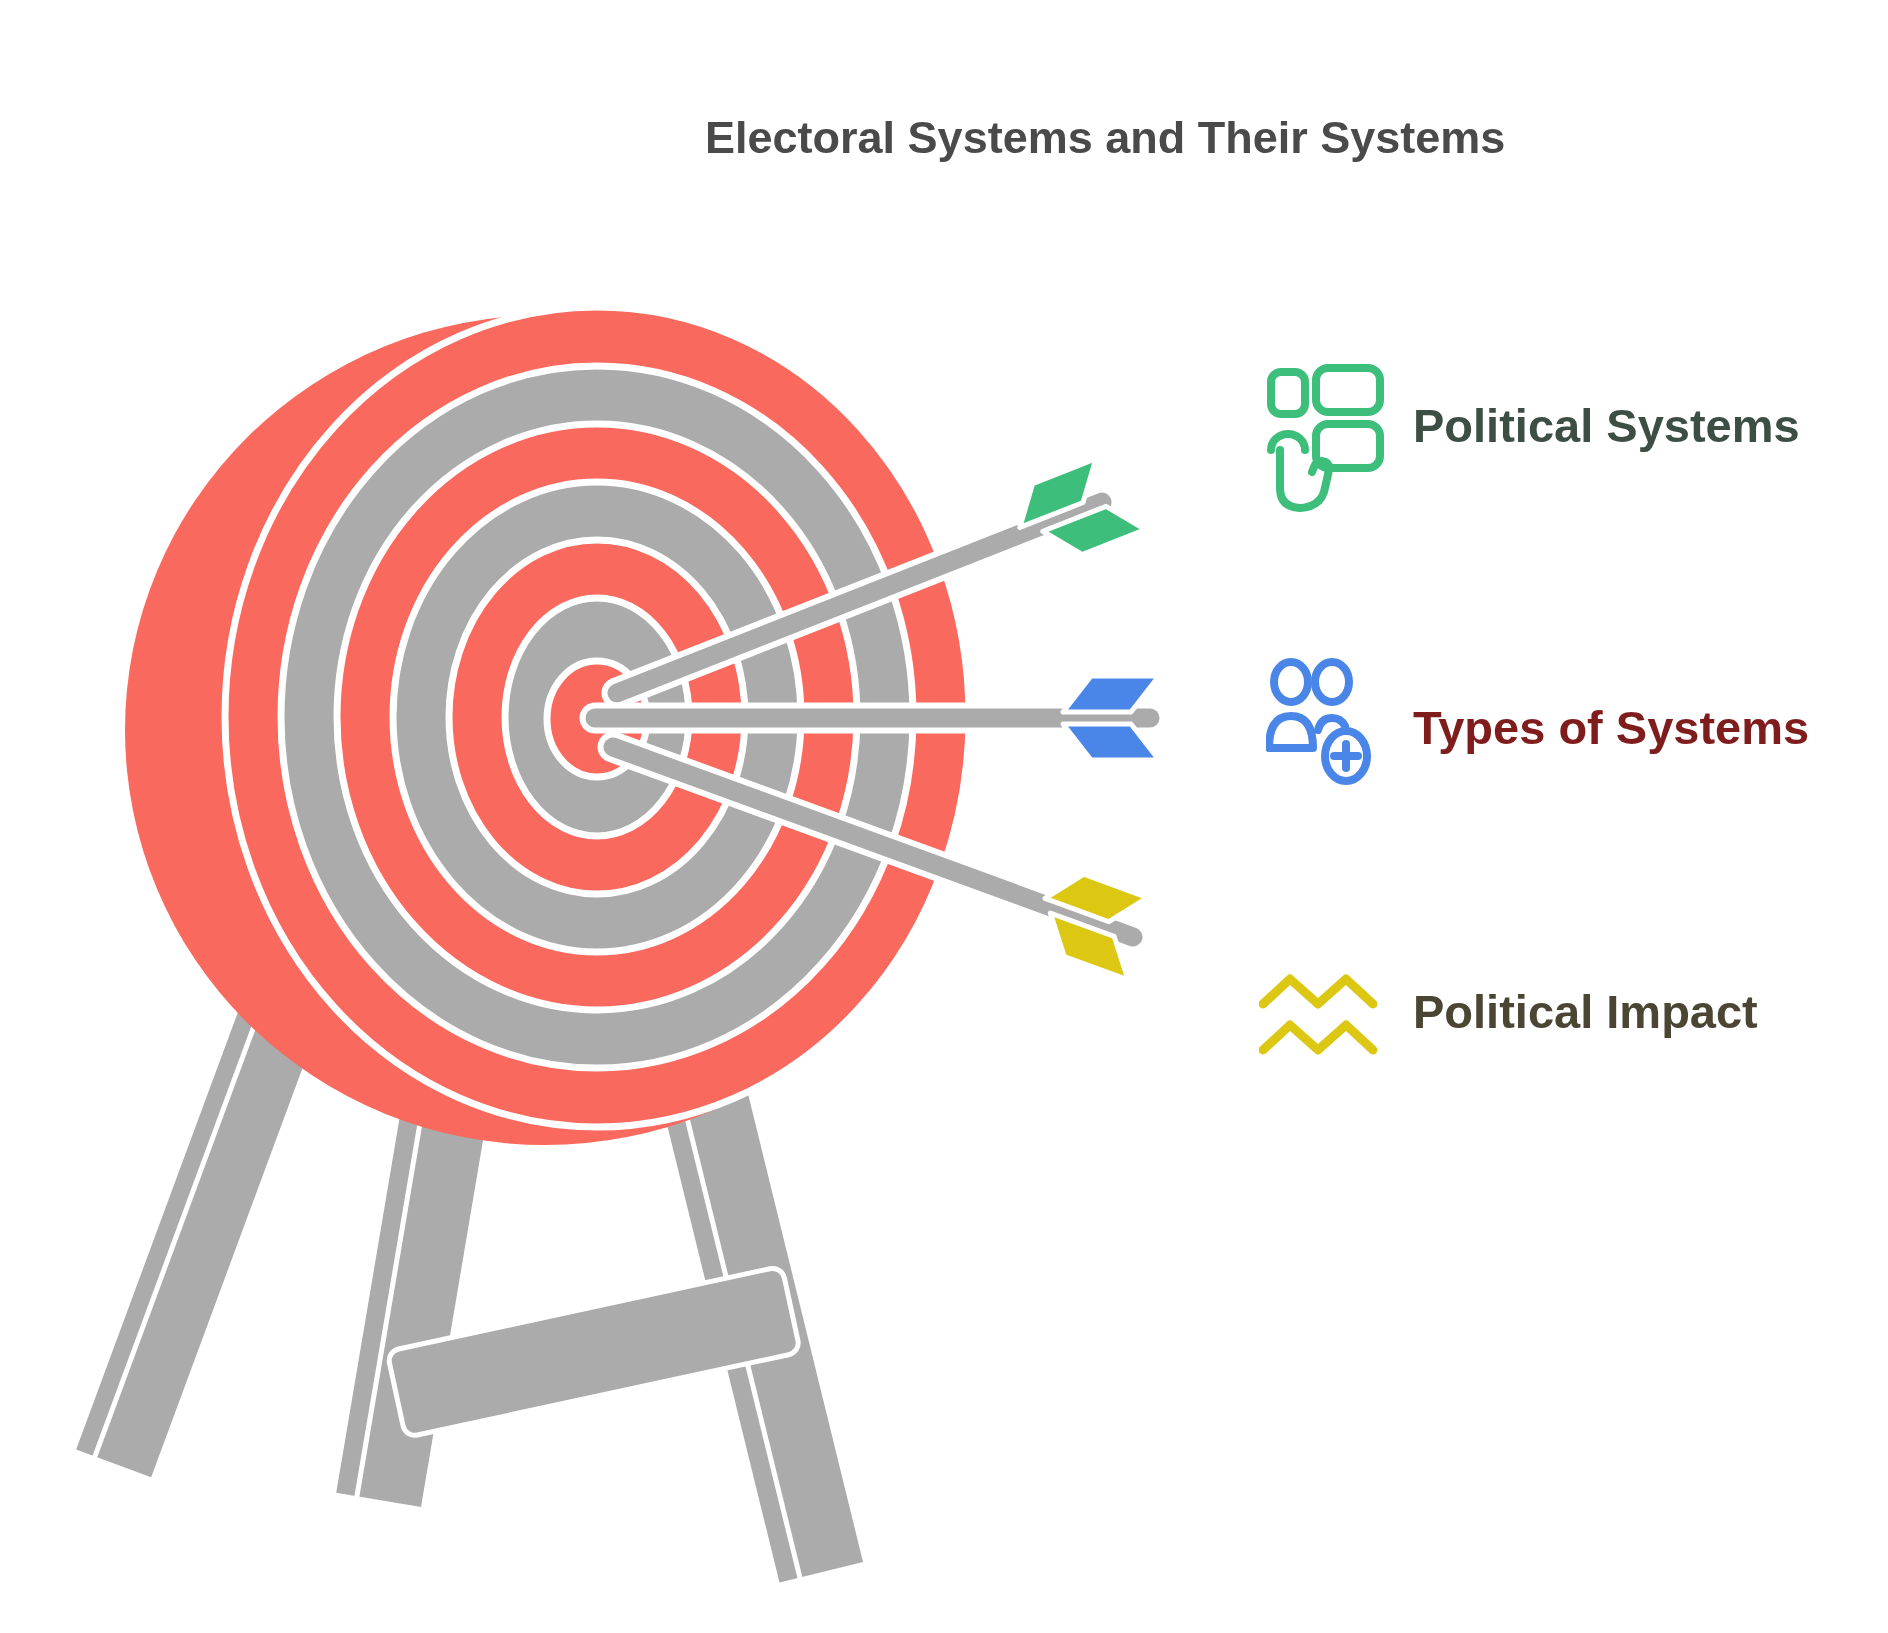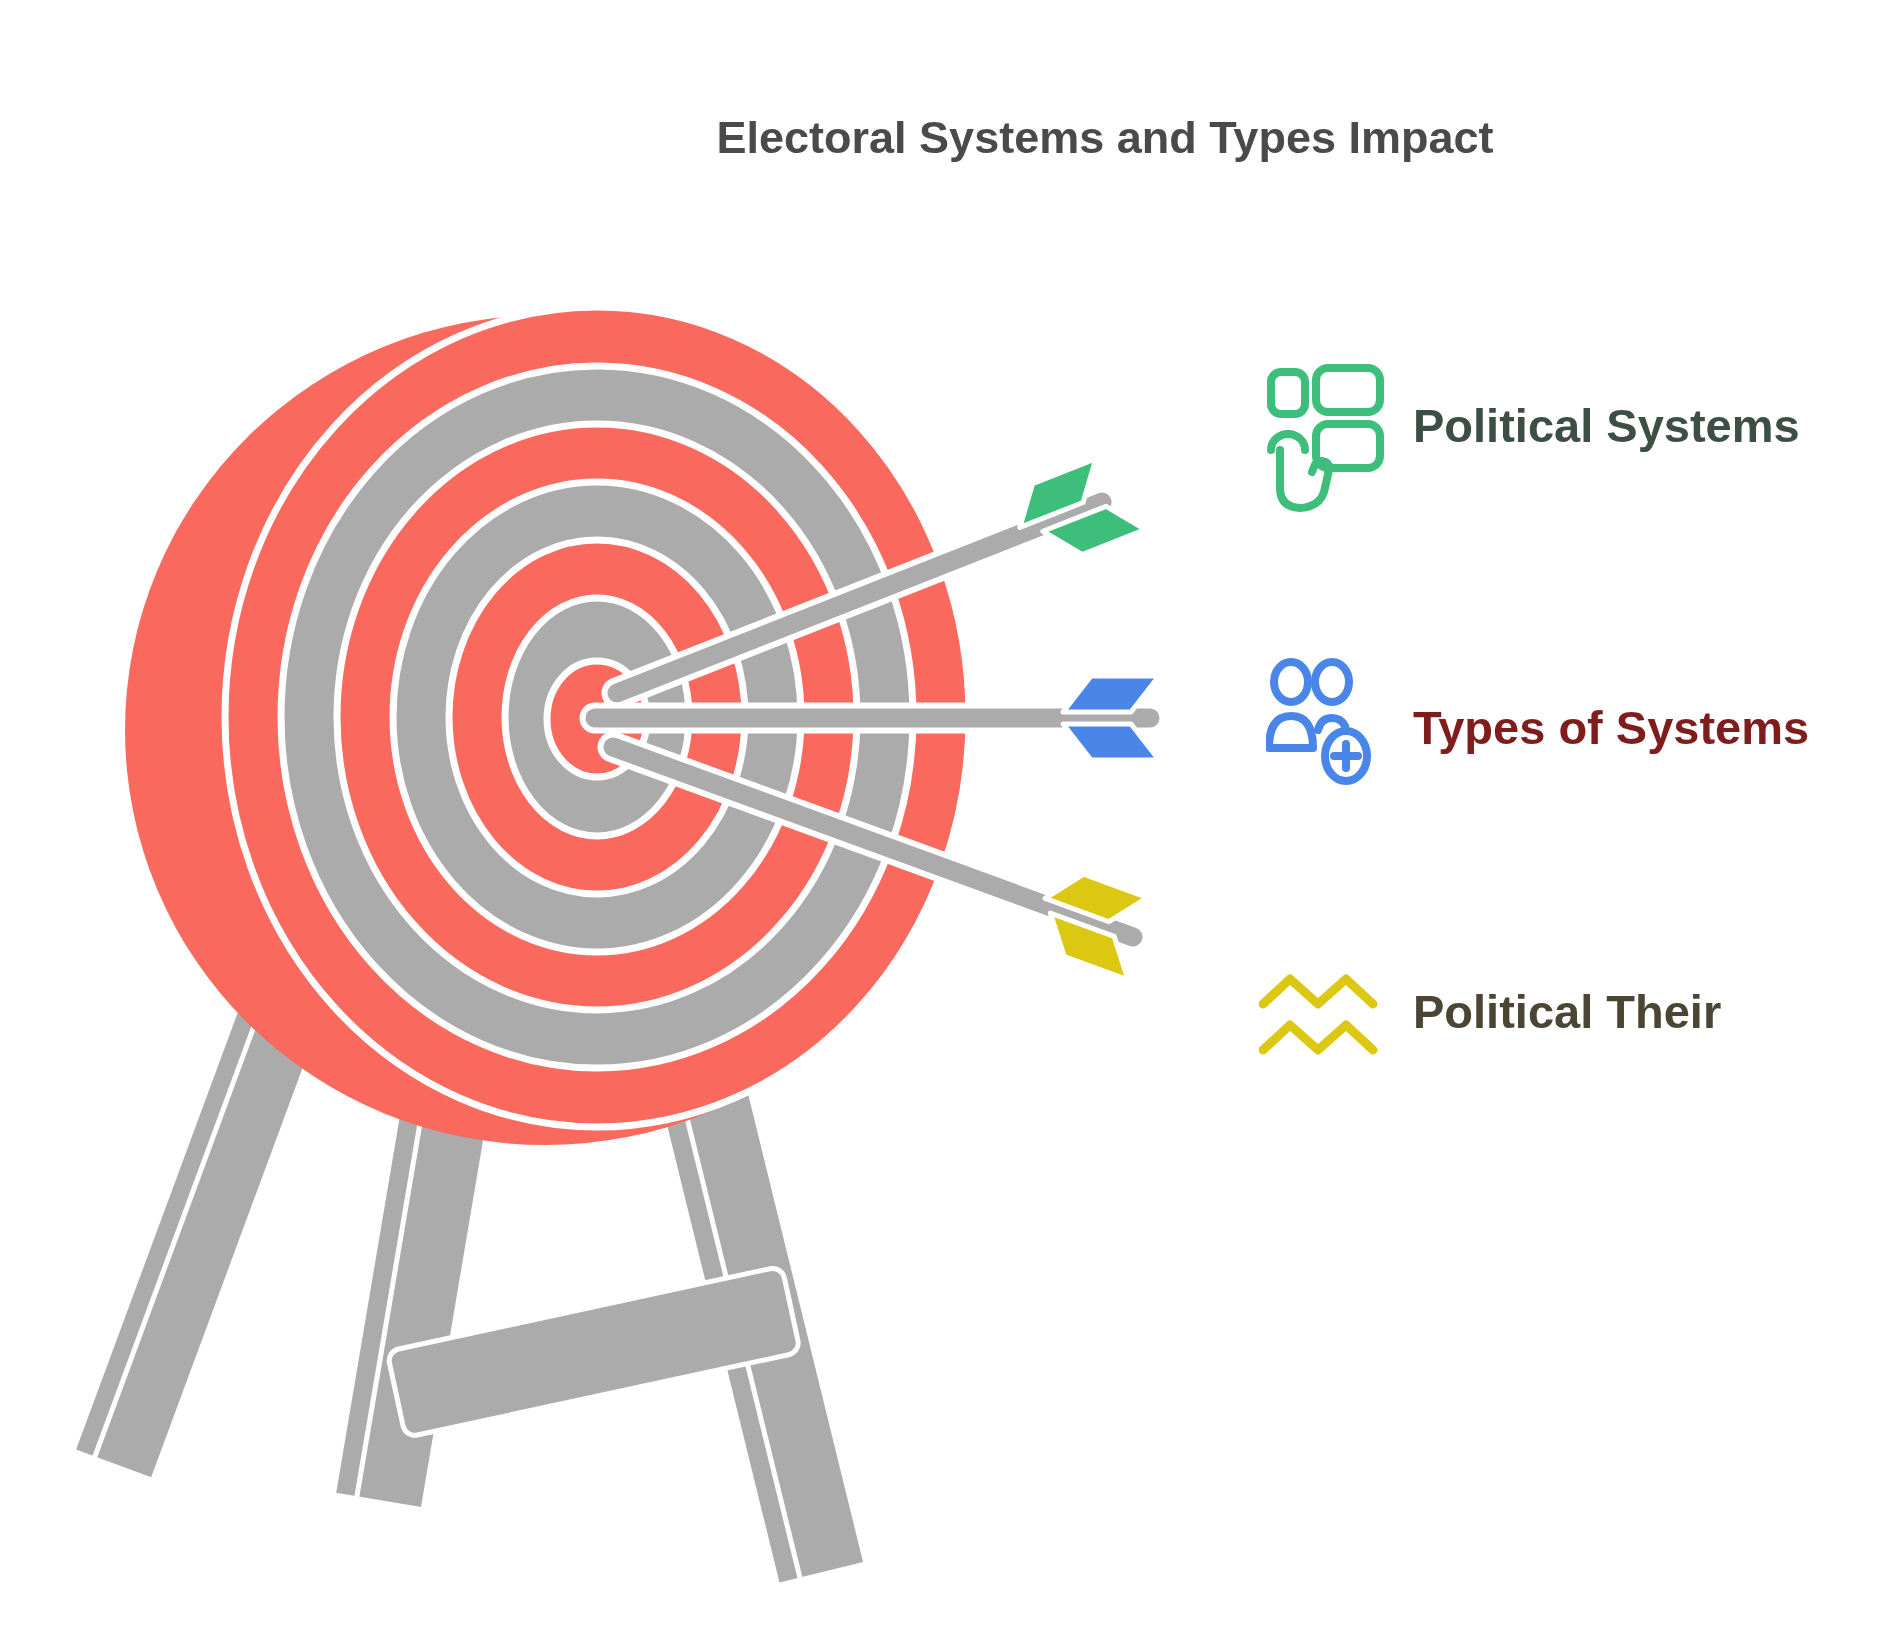--- a/index.html
+++ b/index.html
@@ -77,21 +77,21 @@
   <g>
     <line x1="613" y1="747" x2="1133" y2="937" stroke="#ffffff" stroke-width="31" stroke-linecap="round"></line>
     <line x1="613" y1="747" x2="1133" y2="937" stroke="#ABABAB" stroke-width="19" stroke-linecap="round"></line>
     <g transform="translate(1043,904) rotate(20.1)" fill="#DCC713" stroke="#ffffff" stroke-width="5" stroke-linejoin="round">
       <path d="M0,-6 L28,-42 L96,-42 L68,-6 Z"></path>
       <path d="M10,6 L78,6 L106,42 L38,42 Z"></path>
     </g>
   </g>
 </svg>
 
-<div class="title">Electoral Systems and Types Impact</div>
+<div class="title">Electoral Systems and Their Systems</div>
 
 <div class="icon-box" id="icon-1">
   <svg width="118" height="150" viewBox="0 0 118 150" xmlns="http://www.w3.org/2000/svg" fill="none" stroke="#3DBE7B" stroke-width="8" stroke-linecap="round" stroke-linejoin="round">
     <rect x="5" y="8" width="34" height="42" rx="10"></rect>
     <rect x="50" y="4" width="64" height="44" rx="12"></rect>
     <rect x="50" y="60" width="64" height="44" rx="12"></rect>
     <path d="M5,86 A17,16 0 0 1 39,86"></path>
     <path d="M14,86 L14,124 Q14,143 34,144 Q53,143 58,128 L63,106 Q64,98 56,97 Q50,97 48,103 L46,108"></path>
   </svg>
 </div>
@@ -108,13 +108,13 @@
   </svg>
 </div>
 <div id="label-2" class="legend-label">Types of Systems</div>
 
 <div class="icon-box" id="icon-3">
   <svg width="120" height="90" viewBox="0 0 120 90" xmlns="http://www.w3.org/2000/svg" fill="none" stroke="#DCC713" stroke-width="9" stroke-linecap="round" stroke-linejoin="round">
     <path d="M4,32 L31,7 L59,32 L87,7 L114,32"></path>
     <path d="M4,78 L31,53 L59,78 L87,53 L114,78"></path>
   </svg>
 </div>
-<div id="label-3" class="legend-label">Political Their</div>
+<div id="label-3" class="legend-label">Political Impact</div>
 
 </body></html>

